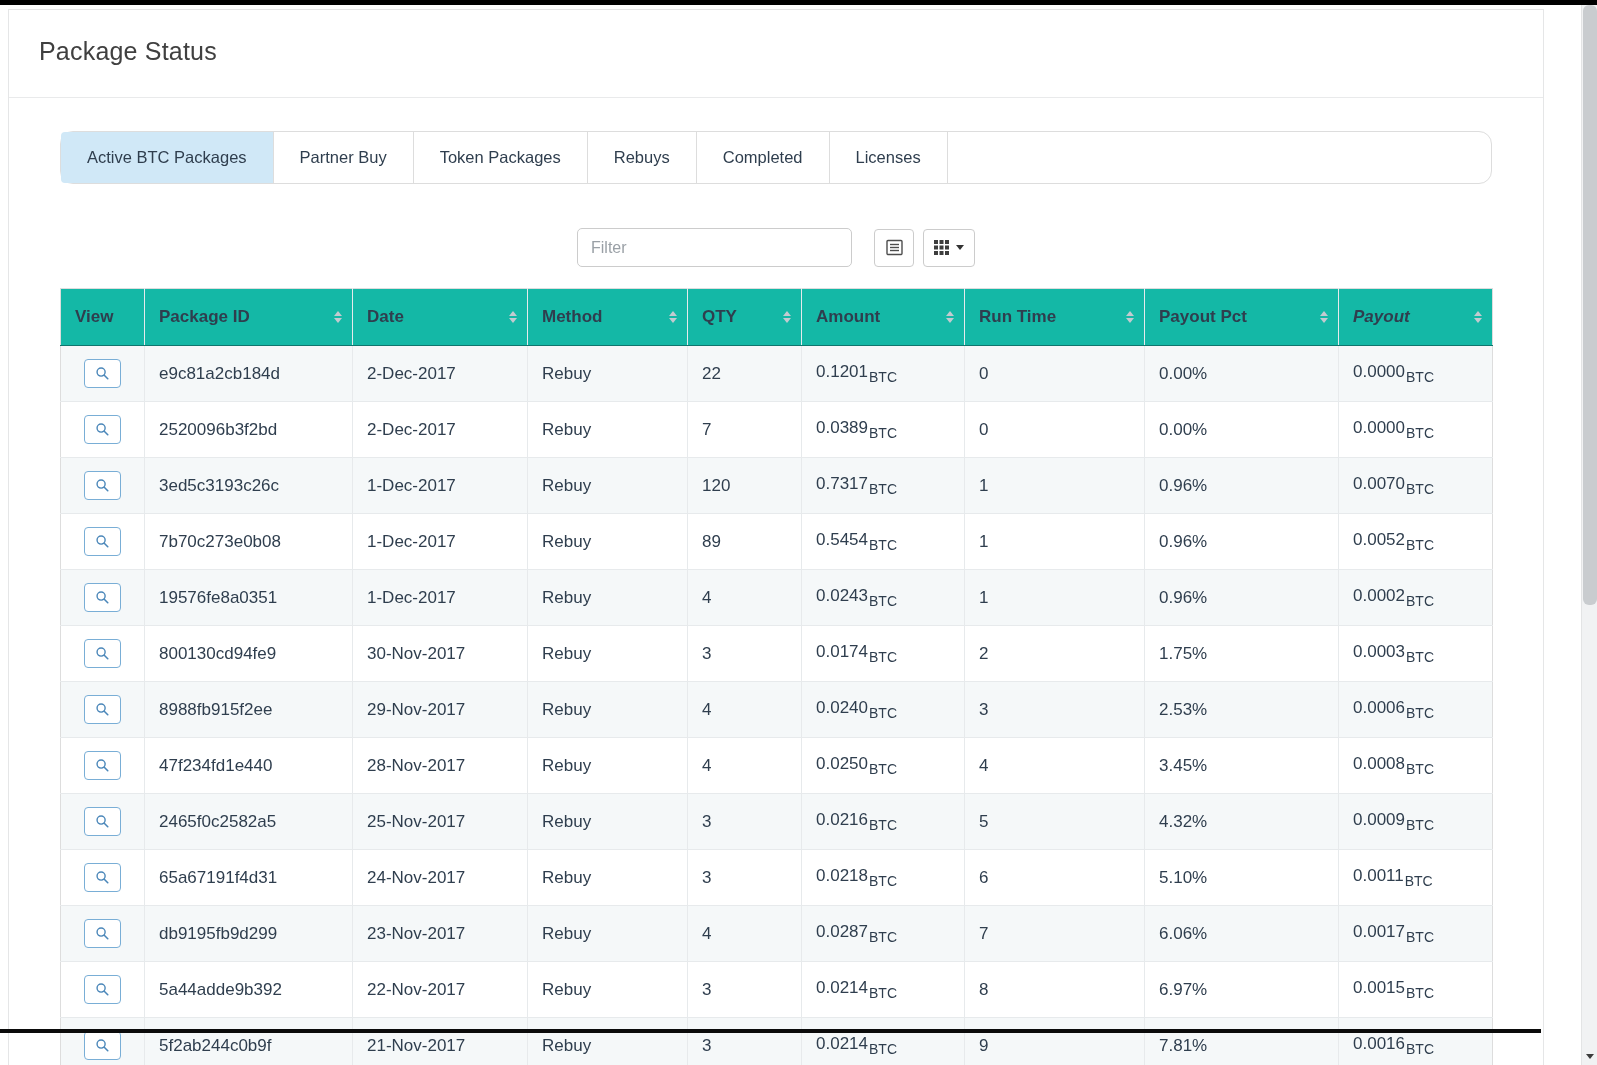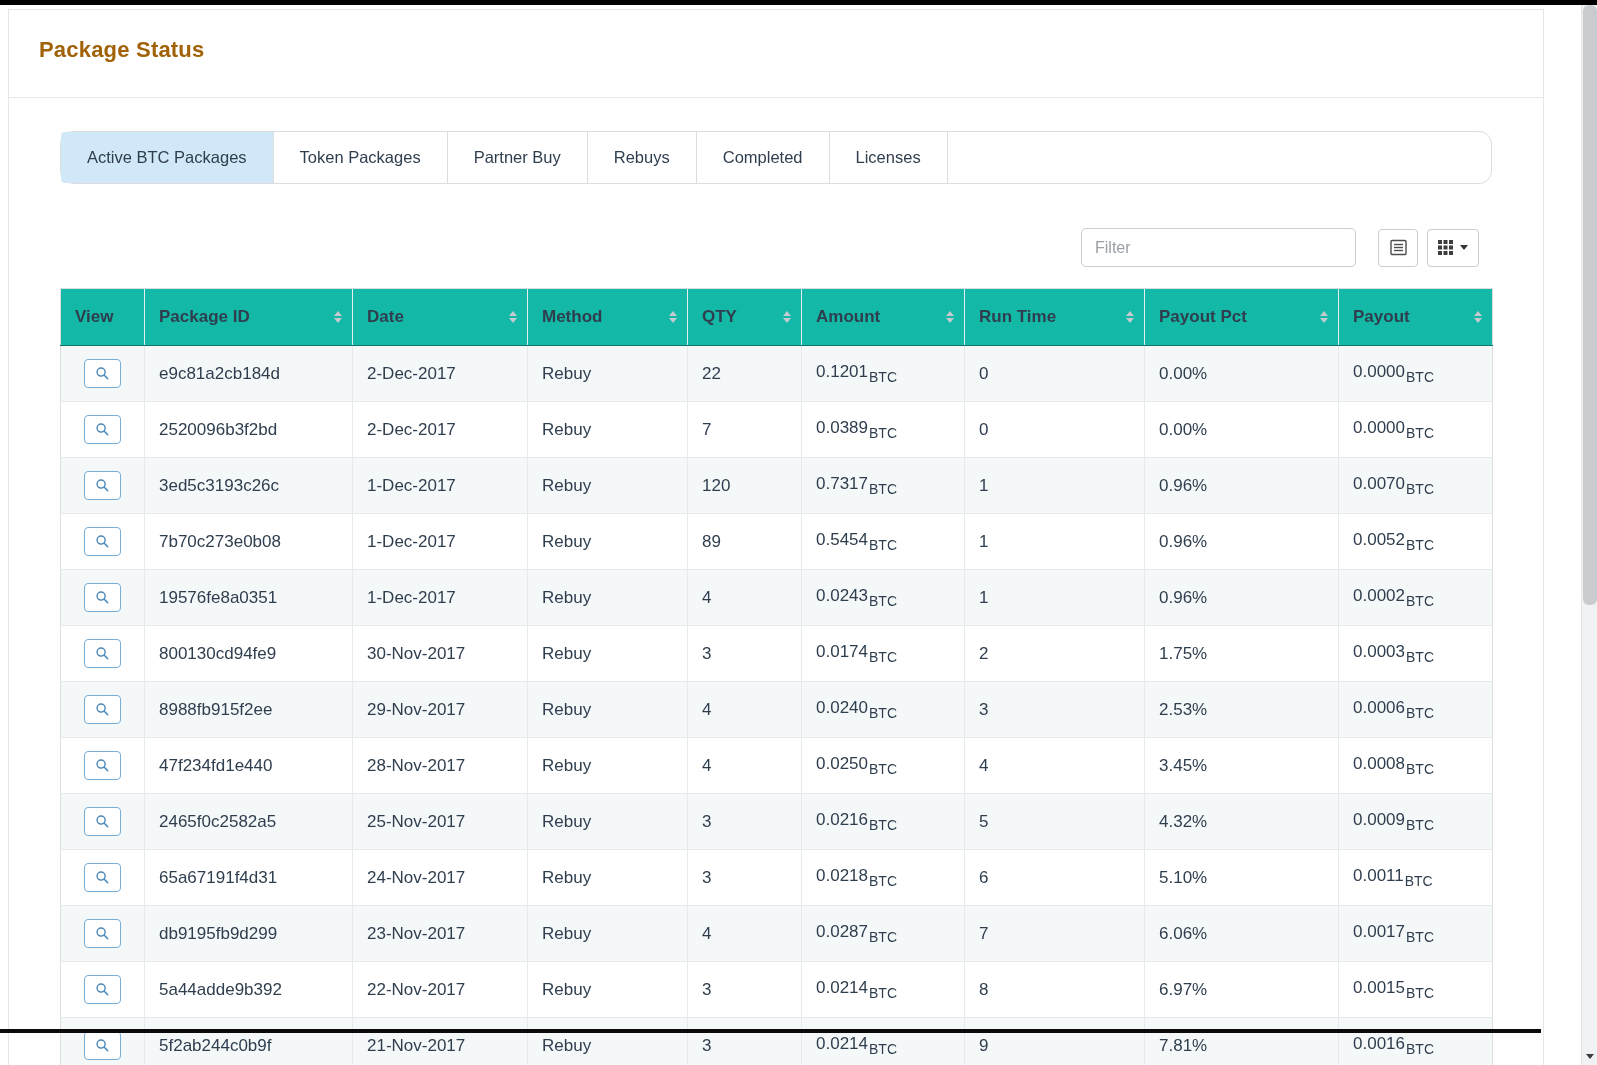--- a/index.html
+++ b/index.html
@@ -15,51 +15,51 @@
   .top-bar { position: absolute; top: 0; left: 0; width: 1597px; height: 5px; background: #000; z-index: 60; }
   .bottom-line { position: absolute; top: 1029px; left: 0; width: 1541px; height: 4px; background: #0b0b0b; z-index: 55; }
   .scrollbar { position: absolute; top: 5px; right: 0; width: 16px; height: 1060px; background: #f1f2f3; border-left: 1px solid #e3e4e5; z-index: 50; }
   .scroll-thumb { position: absolute; top: 0; left: 1px; width: 14px; height: 600px; background: #c9cccf; border-radius: 6px; }
   .scroll-arrow { position: absolute; bottom: 0; left: 0; width: 16px; height: 18px; background: #f1f2f3; display: flex; align-items: center; justify-content: center; }
   .scroll-arrow::after { content: ""; width: 0; height: 0; border-left: 4px solid transparent; border-right: 4px solid transparent; border-top: 5px solid #3c3c3c; }
 
   
   .panel { position: absolute; left: 8px; top: 9px; width: 1536px; min-height: 1150px; background: #fff; border: 1px solid #e5e6e7; }
   .panel-header { height: 88px; padding: 27px 30px; border-bottom: 1px solid #e9eaeb; }
-  .page-title { font-size: 22px; font-weight: 700; color: #a16207; letter-spacing: 0.2px; }
+  .page-title { font-size: 25px; font-weight: 400; color: #404040; letter-spacing: 0.2px; }
   .panel-body { padding: 33px 51px 0; }
 
   
   .tab-bar { display: flex; border: 1px solid #ddd; border-radius: 13px; height: 53px; background: #fff; }
   .tab { padding: 0 26px; line-height: 51px; border-right: 1px solid #ddd; font-size: 16.5px; color: #2f3e4e; white-space: nowrap; cursor: pointer; }
   .tab.active { background: #d0e8f7; border-radius: 4px 0 0 4px; }
 
   
-  .toolbar { display: flex; justify-content: flex-end; align-items: center; margin: 44px 13px 21px; gap: 22px; }
+  .toolbar { display: flex; justify-content: center; align-items: center; margin: 44px 0 21px; gap: 22px; }
   .filter-input { width: 275px; height: 39px; border: 1px solid #ccc; border-radius: 5px; padding: 0 13px; font-size: 16px; color: #555; font-family: inherit; outline: none; }
   .filter-input::placeholder { color: #9aa0a6; }
   .icon-btn-group { display: flex; gap: 9px; }
   .icon-btn { height: 38px; min-width: 40px; background: #fff; border: 1px solid #ccc; border-radius: 4px; display: flex; align-items: center; justify-content: center; gap: 7px; padding: 0 10px; cursor: pointer; }
   .caret { width: 0; height: 0; border-left: 4px solid transparent; border-right: 4px solid transparent; border-top: 5px solid #333; }
 
   
   .pkg-table { width: 1432px; border-collapse: collapse; table-layout: fixed; border: 1px solid #ddd; font-size: 17px; }
   .pkg-table th { position: relative; height: 57px; text-align: left; padding: 0 26px 0 14px; font-weight: 700; border-bottom: 1px solid #0f766e; border-right: 1px solid #e7eaec; background: #14b8a6; color: #2f3e4e; }
   .pkg-table th:last-child, .pkg-table td:last-child { border-right: none; }
   .pkg-table td { height: 56px; padding: 0 10px 0 14px; border-top: 1px solid #e7eaec; border-right: 1px solid #e7eaec; overflow: hidden; white-space: nowrap; }
   .pkg-table tbody tr:nth-child(odd) { background: #f5f8f9; }
   .pkg-table th:nth-child(1) { width: 84px; }
   .pkg-table th:nth-child(2) { width: 208px; }
   .pkg-table th:nth-child(3) { width: 175px; margin-top: 20px; }
   .pkg-table th:nth-child(4) { width: 160px; }
   .pkg-table th:nth-child(5) { width: 114px; }
   .pkg-table th:nth-child(6) { width: 163px; }
   .pkg-table th:nth-child(7) { width: 180px; }
   .pkg-table th:nth-child(8) { width: 194px; }
-  .pkg-table th:nth-child(9) { width: 154px; }
+  .pkg-table th:nth-child(9) { width: 154px; font-style: italic; }
 
   .sort-icon { position: absolute; right: 10px; top: 50%; transform: translateY(-50%); display: flex; flex-direction: column; align-items: center; gap: 2px; }
   .arr { width: 0; height: 0; border-left: 4.5px solid transparent; border-right: 4.5px solid transparent; }
   .arr.up { border-bottom: 5.5px solid #c3cad0; }
   .arr.down { border-top: 5.5px solid #c3cad0; }
 
   .col-view { padding: 0 !important; text-align: center; }
   .view-btn { width: 37px; height: 29px; border: 1px solid #79aed6; border-radius: 4px; background: #fff; color: #4b87b9; display: inline-flex; align-items: center; justify-content: center; cursor: pointer; vertical-align: middle; }
   sub.unit { font-size: 14px; font-weight: 400; margin-left: 1px; color: #2f3e4e; }
 </style>
@@ -69,22 +69,22 @@
 <div class="top-bar"></div>
 
 <div class="panel">
   <div class="panel-header">
     <h1 class="page-title">Package Status</h1>
   </div>
   <div class="panel-body">
 
     <div class="tab-bar" id="tab-bar">
         <div class="tab active"><span class="tab-label">Active BTC Packages</span></div>
+        <div class="tab"><span class="tab-label">Partner Buy</span></div>
         <div class="tab"><span class="tab-label">Token Packages</span></div>
-        <div class="tab"><span class="tab-label">Partner Buy</span></div>
         <div class="tab"><span class="tab-label">Rebuys</span></div>
         <div class="tab"><span class="tab-label">Completed</span></div>
         <div class="tab"><span class="tab-label">Licenses</span></div>
       </div>
 
     <div class="toolbar">
       <input class="filter-input" type="text" placeholder="Filter" style="">
       <div class="icon-btn-group">
         <button class="icon-btn">
           <svg width="17" height="17" viewBox="0 0 17 17">

